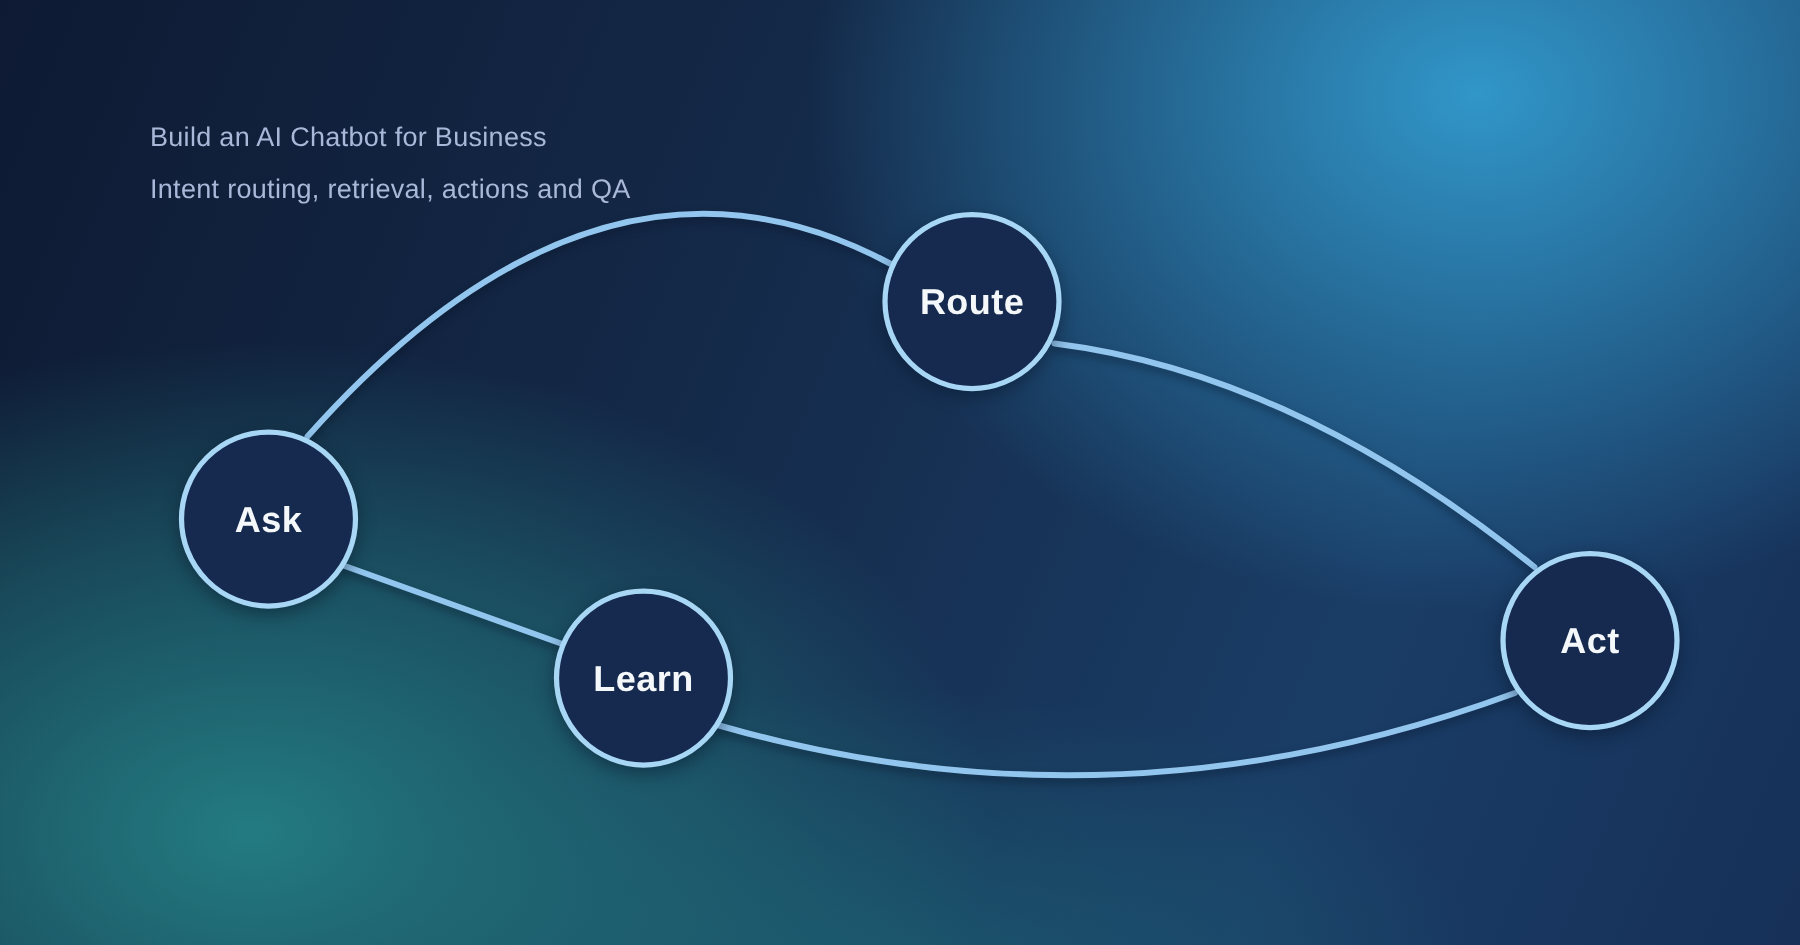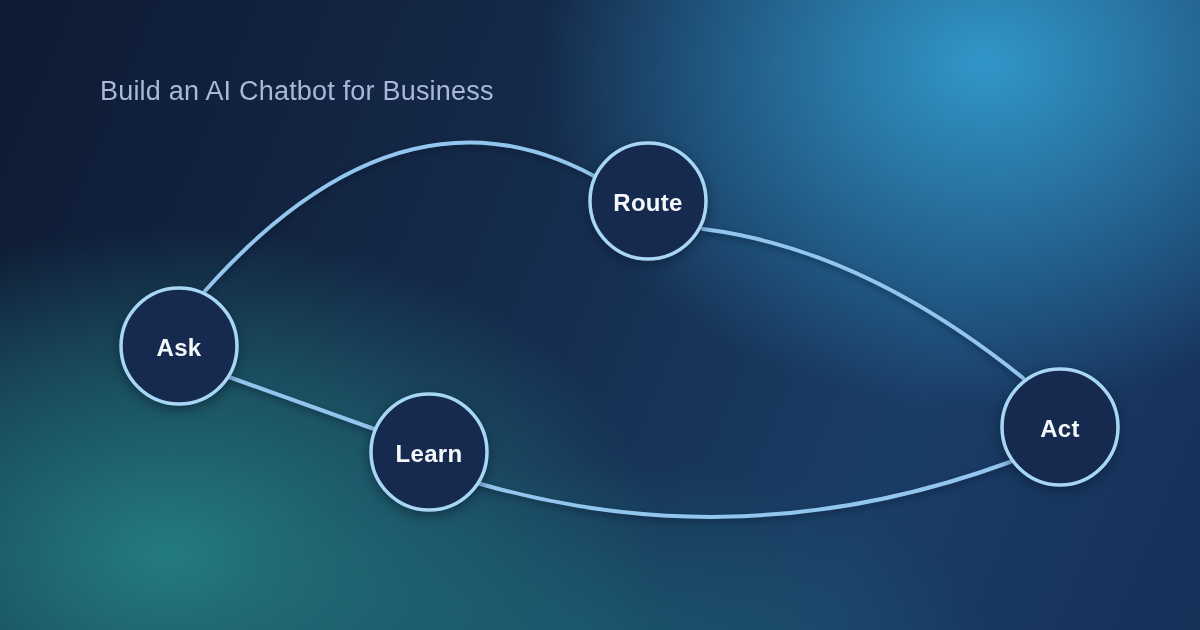--- a/index.html
+++ b/index.html
@@ -17,21 +17,21 @@
       radial-gradient(620px 480px at 82% 10%,  rgba(51,158,209,0.92) 0%, rgba(51,158,209,0.38) 42%, rgba(51,158,209,0) 72%),
       radial-gradient(650px 430px at 14% 88%,  rgba(36,128,132,0.95) 0%, rgba(36,128,132,0.42) 46%, rgba(36,128,132,0) 76%),
       radial-gradient(560px 280px at 50% 104%, rgba(30,112,124,0.55) 0%, rgba(30,112,124,0) 70%),
       linear-gradient(112deg, #0e1a33 0%, #142948 38%, #1a3d66 74%, #163058 100%);
   }
   .header {
     position: absolute;
     left: 100px;
     top: 74px;
     color: #a9b8d8;
-    font-size: 27px;
+    font-size: 18px;
     line-height: 35px;
     letter-spacing: 0.2px;
   }
   .header .title    { white-space: nowrap; }
   .header .subtitle { white-space: nowrap; }
   svg.diagram {
     position: absolute;
     inset: 0;
     width: 1200px;
     height: 630px;
@@ -60,20 +60,21 @@
     letter-spacing: 0.3px;
   }
 </style>
 </head>
 <body>
 
 <div class="card">
 
   <div class="header">
     <div class="title">Build an AI Chatbot for Business</div>
+    <div class="subtitle">Intent routing, retrieval, actions and QA</div>
   </div>
 
   <svg class="diagram" viewBox="0 0 1200 630">
 
     <path class="edge" d="M 205 291 Q 400 72 594 176"></path>
     <path class="edge" d="M 703 229 Q 863 249 1023 378"></path>
     <path class="edge" d="M 229 377 L 374 429"></path>
     <path class="edge" d="M 477 483 Q 743 560 1010 462"></path>
 
     <g class="node">

